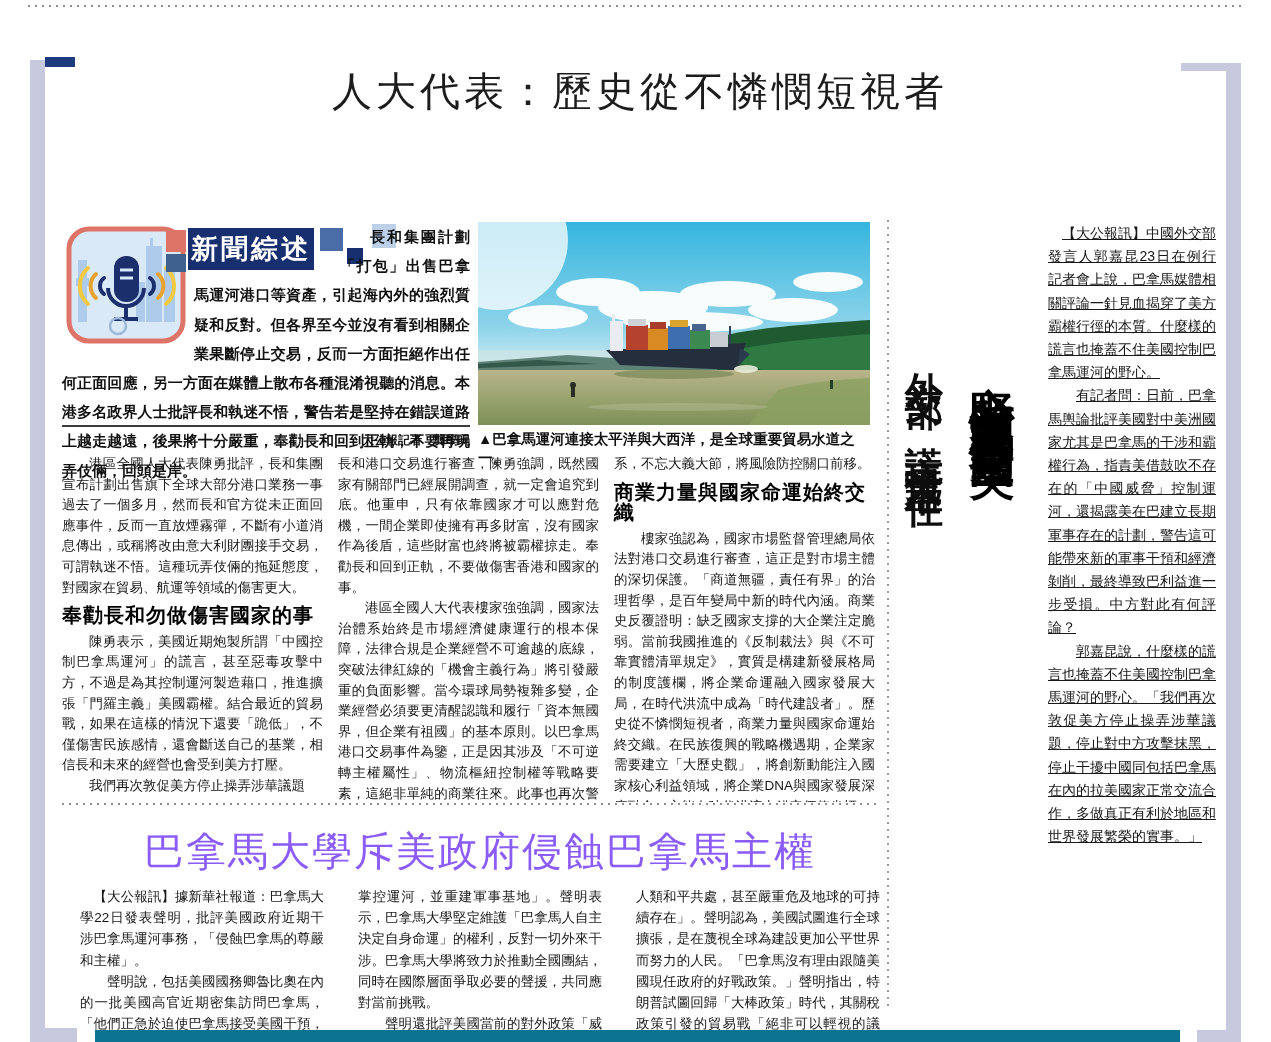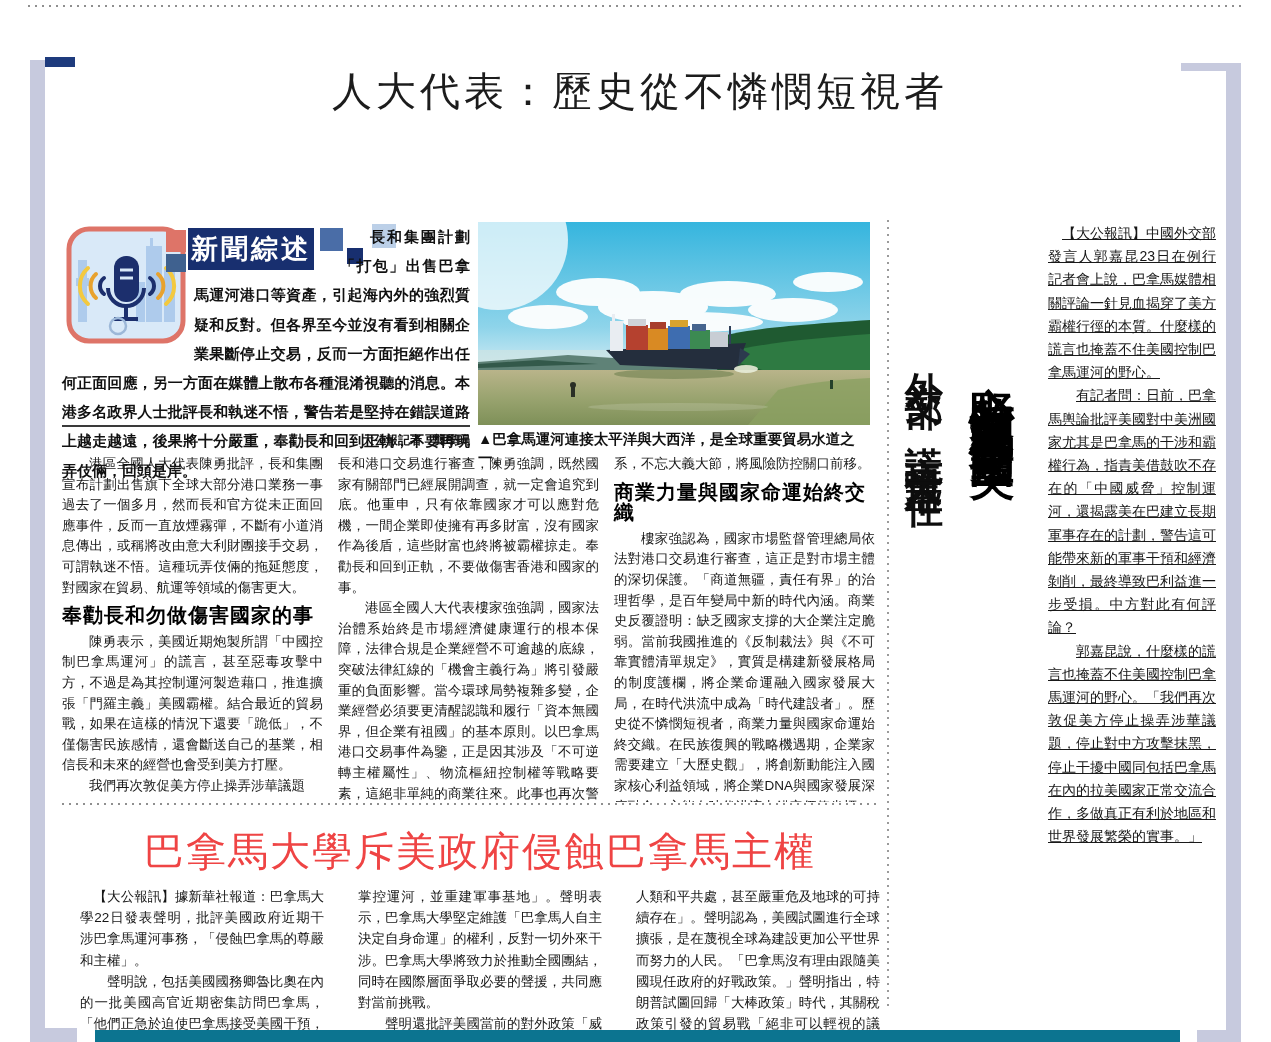--- a/index.html
+++ b/index.html
@@ -42,21 +42,21 @@
   .vert{writing-mode:vertical-rl;text-orientation:mixed;}
   .fmkicker{left:898px;top:342px;font-family:"Liberation Serif",serif;font-size:38px;font-weight:700;
             letter-spacing:9px;color:#0d0d0d;}
   .fmhead{left:962px;top:416px;font-family:"Liberation Serif",serif;font-size:45px;font-weight:900;
           letter-spacing:-6px;color:#000;}
   
   .rcol{left:1048px;top:222px;width:168px;height:786px;font-size:14px;line-height:23.2px;overflow:hidden;text-decoration:underline;}
   .rcol .subhead{margin:9px 0 7px 0;font-size:17px;font-weight:700;text-align:center;letter-spacing:-0.5px;color:#000;}
   
   .bhead{left:80px;top:824px;width:800px;text-align:center;font-family:"Liberation Serif",serif;
-         font-size:40px;font-weight:400;letter-spacing:2px;color:#ef4444;white-space:nowrap;}
+         font-size:40px;font-weight:400;letter-spacing:2px;color:#8b5cf6;white-space:nowrap;}
   .bcols{left:80px;top:886px;width:800px;height:148px;display:flex;gap:34px;overflow:hidden;}
   .bcol{width:252px;font-size:13.5px;line-height:21.2px;}
   .tealbar{left:95px;top:1030px;width:1085px;height:12px;background:#0c7490;}
 </style>
 </head>
 <body>
 
 <div class="page" data-name="newspaper-page">
 
   <div class="abs hdots" data-name="top-dotted-rule" style="left:28px;top:5px;width:1218px;"></div>

